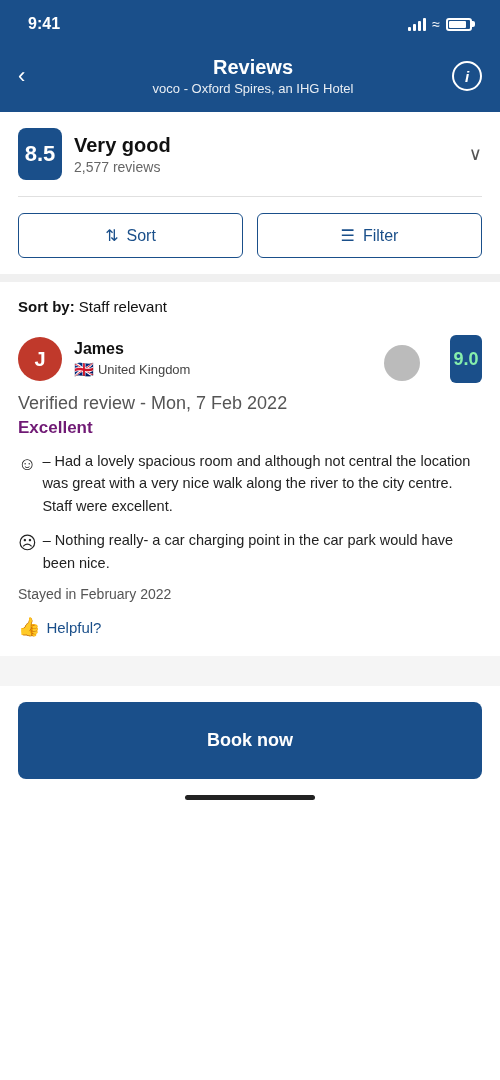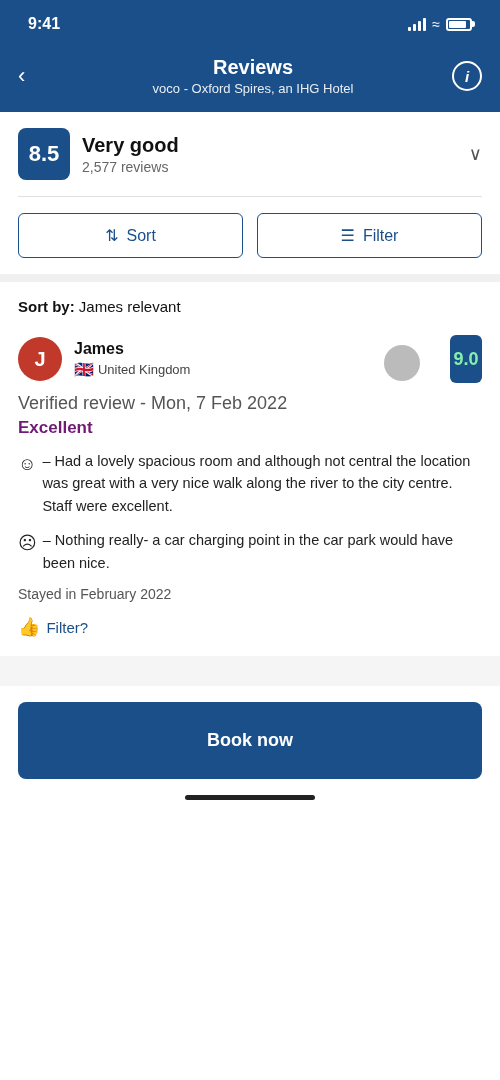--- a/index.html
+++ b/index.html
@@ -127,21 +127,21 @@
     .rating-left {
       display: flex;
       align-items: center;
       gap: 12px;
     }
     .score-badge {
       background: #1a4f8a;
       color: white;
       font-size: 22px;
       font-weight: 700;
-      width: 52px;
+      width: 44px;
       height: 52px;
       border-radius: 8px;
       display: flex;
       align-items: center;
       justify-content: center;
     }
     .rating-text h2 {
       font-size: 20px;
       font-weight: 700;
       color: #111;
@@ -389,21 +389,21 @@
   <button class="action-btn">
     <span class="action-btn-icon">☰</span>
     <span>Filter</span>
   </button>
 </div>
 
 <div class="section-divider"></div>
 
 <div class="sort-by">
   <strong>Sort by:</strong>
-  <span>James relevant</span>
+  <span>Staff relevant</span>
 </div>
 
 <div class="review-card">
   <div class="bubble"></div>
   <div class="reviewer-row">
     <div class="reviewer-info">
       <div class="avatar">J</div>
       <div>
         <div class="reviewer-name">James</div>
         <div class="reviewer-country">
@@ -425,19 +425,19 @@
 
   <div class="review-text">
     <span class="icon-wrap">☹</span>
     <span>–  Nothing really- a car charging point in the car park would have been nice.</span>
   </div>
 
   <div class="stayed-info">Stayed in February 2022</div>
 
   <button class="helpful-btn">
     <span class="helpful-icon">👍</span>
-    <span>Filter?</span>
+    <span>Helpful?</span>
   </button>
 </div>
 
 <div class="bottom-space"></div>
 <button class="book-now-btn">Book now</button>
 <div class="home-indicator"></div>
 
 </body></html>

